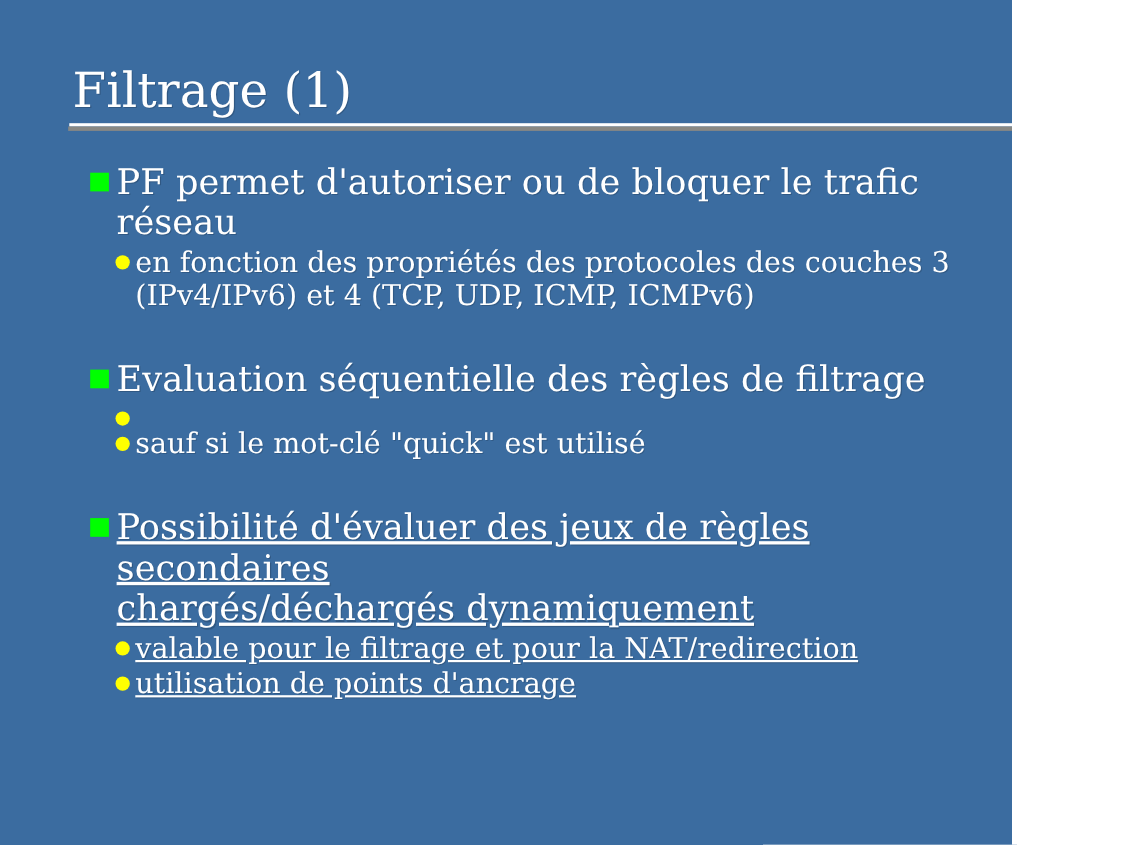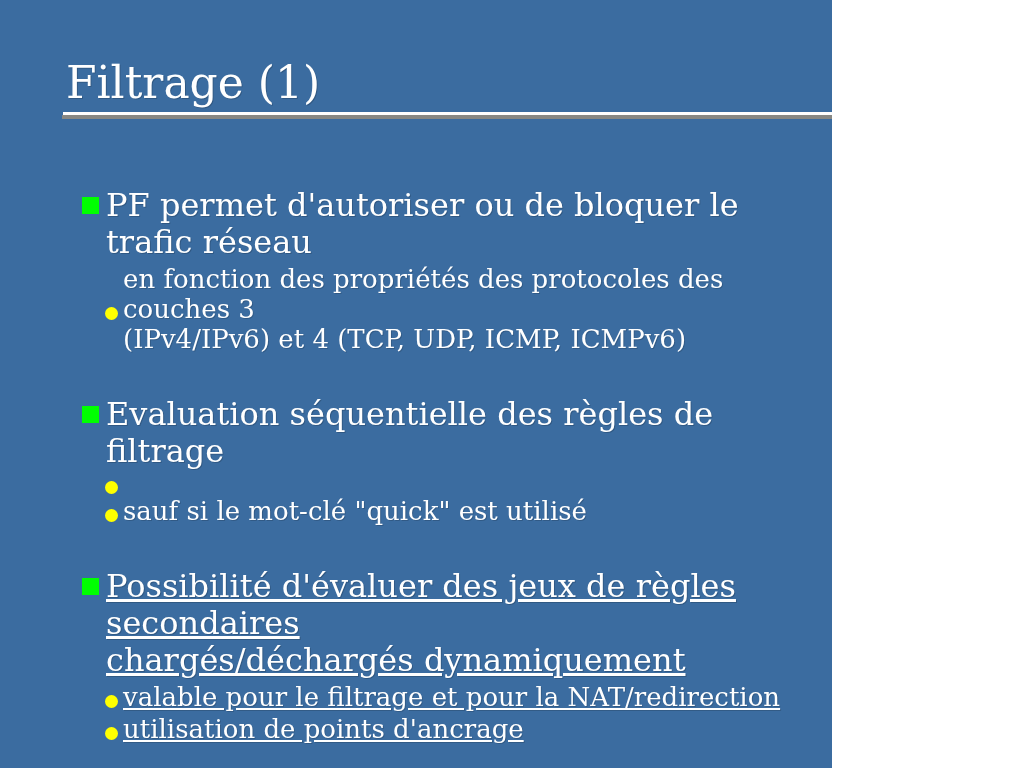--- a/index.html
+++ b/index.html
@@ -1,21 +1,21 @@
 <!DOCTYPE html>
 <html><head>
 <meta charset="utf-8">
 <style>
   html, body {
     margin: 0;
     padding: 0;
   }
   .slide {
     position: relative;
-    width: 832px;
+    width: 920px;
     height: 768px;
     background: #3B6CA0;
     overflow: hidden;
     font-family: "DejaVu Serif", "Liberation Serif", serif;
     color: #FFFFFF;
   }
   .title {
     margin: 56px 0 0 66px;
     font-size: 44px;
     line-height: 53px;
@@ -33,21 +33,21 @@
     width: 910px;
     height: 3px;
     background: #FFFFFF;
   }
   .rule-shadow {
     width: 912px;
     height: 4px;
     background: #888884;
   }
   .content {
-    margin: 68px 20px 0 82px;
+    margin: 28px 20px 0 82px;
   }
   .block {
     margin-bottom: 42px;
   }
   .block:last-child {
     margin-bottom: 0;
     text-decoration: underline;
   }
   .l1 {
     display: flex;
@@ -61,21 +61,21 @@
     width: 17px;
     height: 17px;
     margin: 10px 7px 0 0;
     background: #00FF00;
   }
   .subs {
     margin-top: 3px;
   }
   .l2 {
     display: flex;
-    align-items: center;
+    align-items: flex-start;
     margin-left: 23px;
     margin-bottom: 2px;
     font-size: 26px;
     line-height: 30px;
     text-shadow: 1px 1px 0 rgba(0,0,0,0.16);
   }
   .dot {
     flex: 0 0 auto;
     width: 13px;
     height: 13px;

